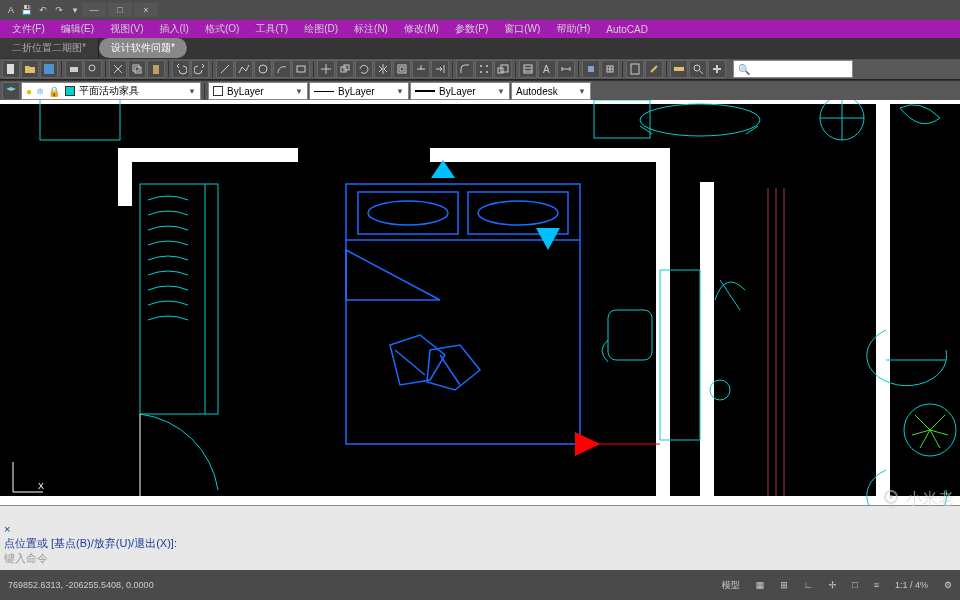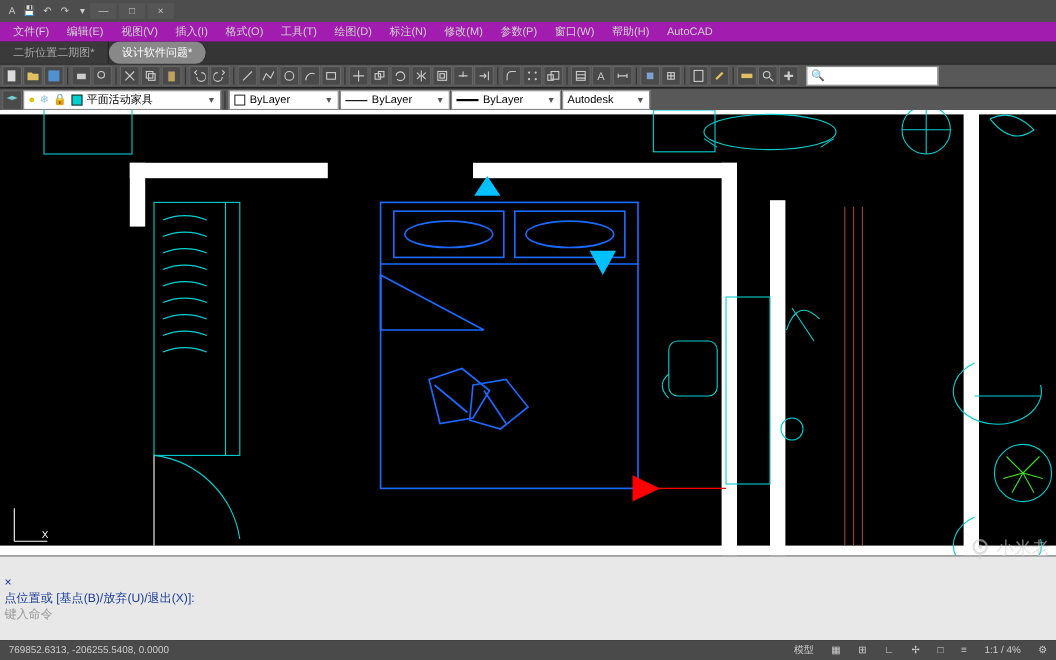--- a/index.html
+++ b/index.html
@@ -23,21 +23,21 @@
 .dropdown .sw { width: 10px; height: 10px; border: 1px solid #333; }
 .dropdown .arr { margin-left: auto; font-size: 8px; color: #555; padding-left: 6px; }
 .selinfo { position: absolute; left: 2px; top: 100px; background: #888; color: #fff; font-size: 10px; padding: 2px 4px; }
 .canvas { position: absolute; left: 0; top: 100px; right: 0; bottom: 95px; background: #000; overflow: hidden; }
 .line { position: absolute; background: #fff; }
 .cyan-stroke { stroke: #00d0d0; fill: none; stroke-width: 1; }
 .blue-stroke { stroke: #1a6aff; fill: none; stroke-width: 1.5; }
 .ucs { position: absolute; left: 8px; bottom: 8px; }
 .commandline { position: absolute; left: 0; right: 0; bottom: 18px; height: 77px; background: #e8e8e8; border-top: 1px solid #888; color: #1a3c9b; font-size: 11px; padding: 4px; font-family: Consolas, monospace; white-space: pre-line; }
 .commandline .prompt-row { color: #999; text-align: center; }
-.statusbar { position: absolute; left: 0; right: 0; bottom: 0; height: 18px; background: #4a4a4a; display: flex; align-items: center; font-size: 9px; color: #ccc; padding: 0 4px; gap: 8px; }
+.statusbar { position: absolute; left: 0; right: 0; bottom: 0; height: 30px; background: #4a4a4a; display: flex; align-items: center; font-size: 9px; color: #ccc; padding: 0 4px; gap: 8px; }
 .statusbar .spacer { flex: 1; }
 .status-item { padding: 0 4px; }
 .watermark { position: absolute; right: 6px; bottom: 90px; display: flex; align-items: center; gap: 4px; color: #d0d0d0; font-size: 16px; opacity: 0.6; }
 .model-tabs { position: absolute; left: 2px; bottom: 0; height: 14px; transform: translateY(-78px); display: flex; font-size: 9px; }
 .model-tabs div { background: #ccc; color: #333; padding: 0 8px; border: 1px solid #888; }
 .model-tabs div.active { background: #fff; }
 </style>
 </head>
 <body>
 

